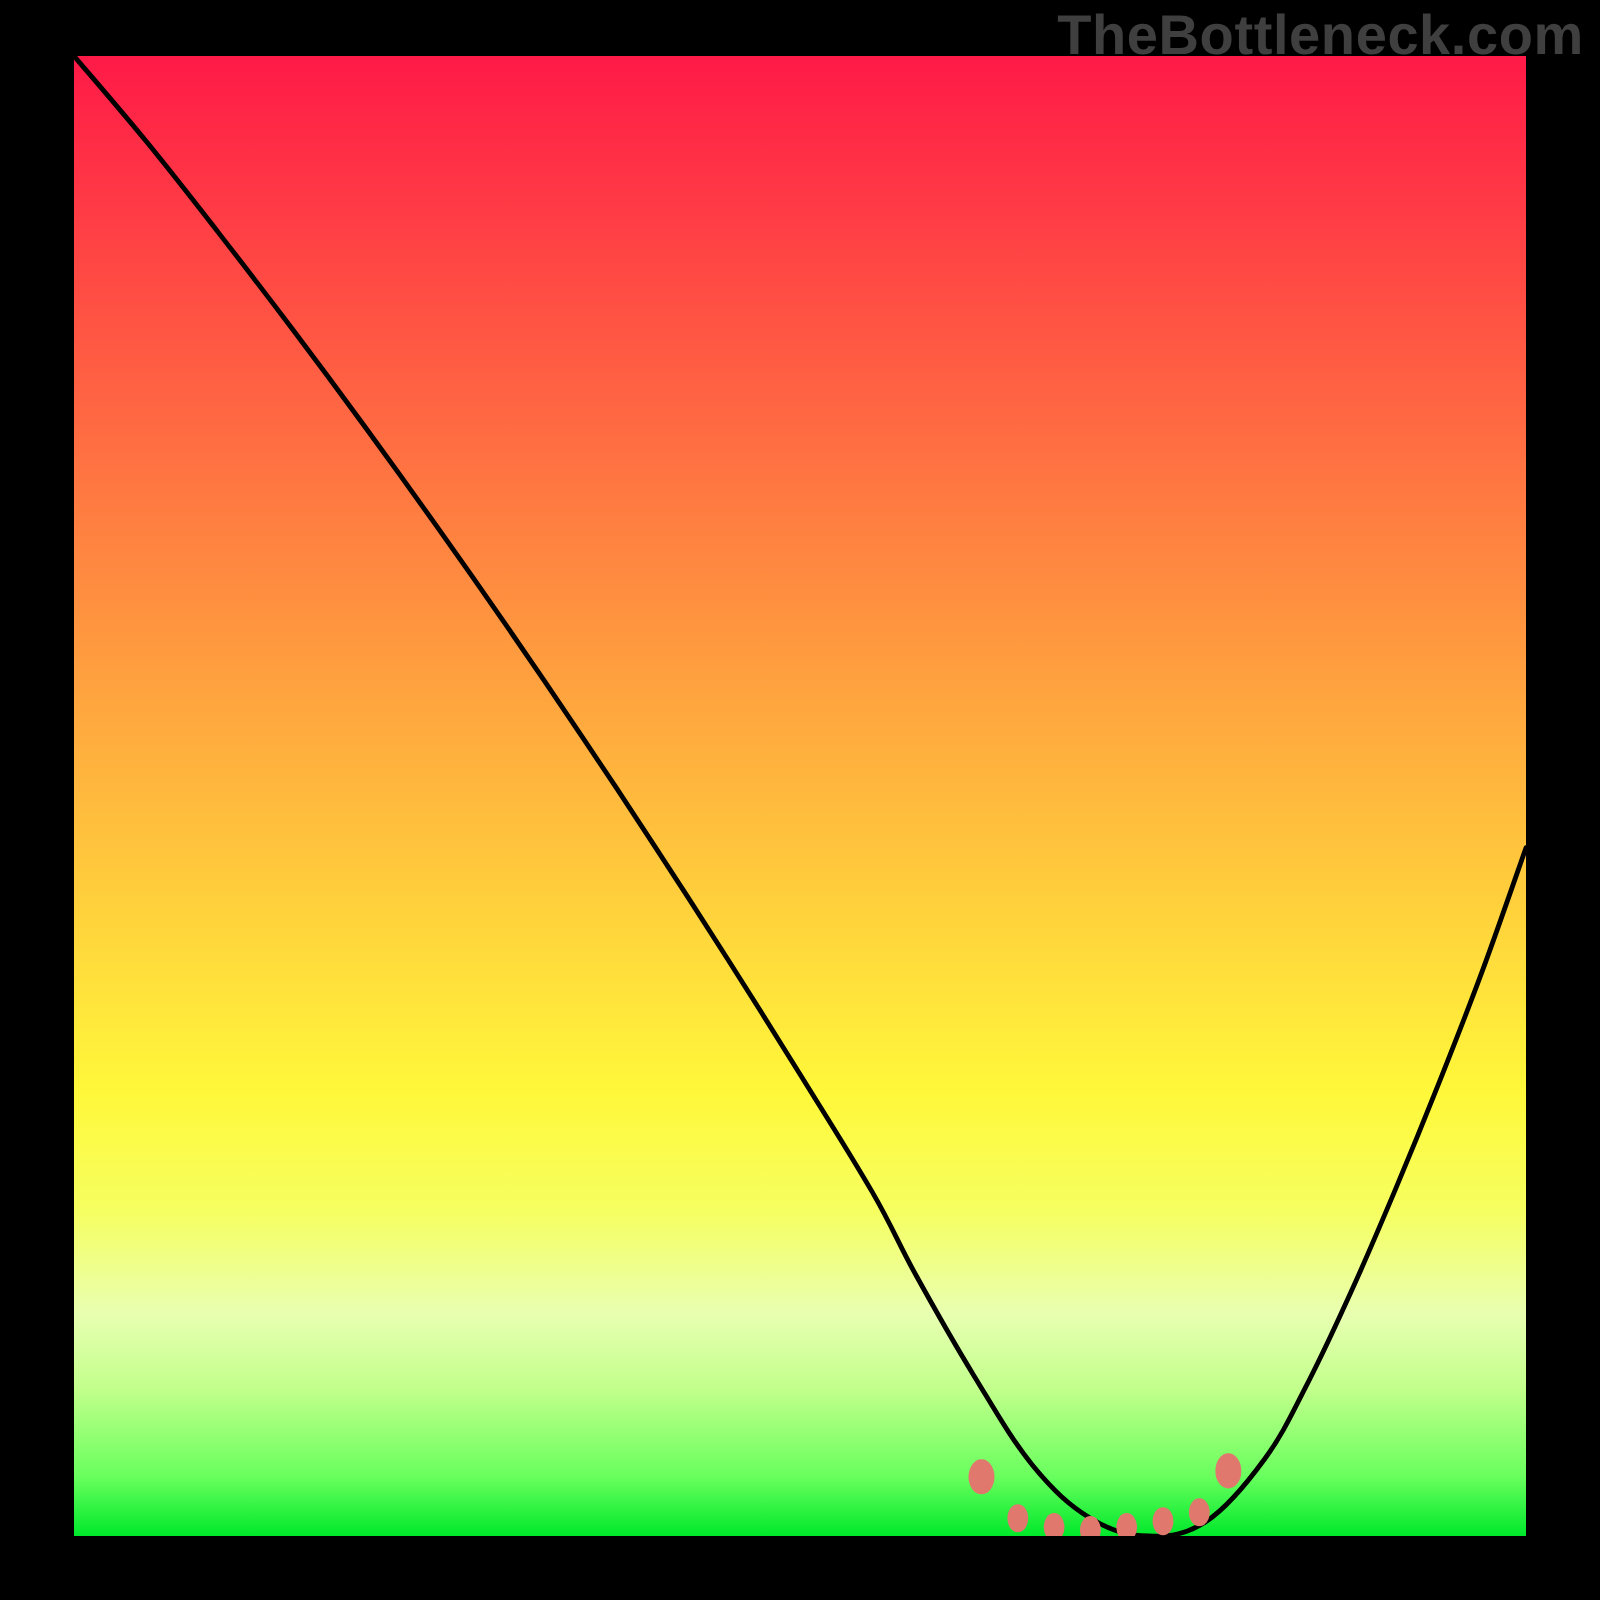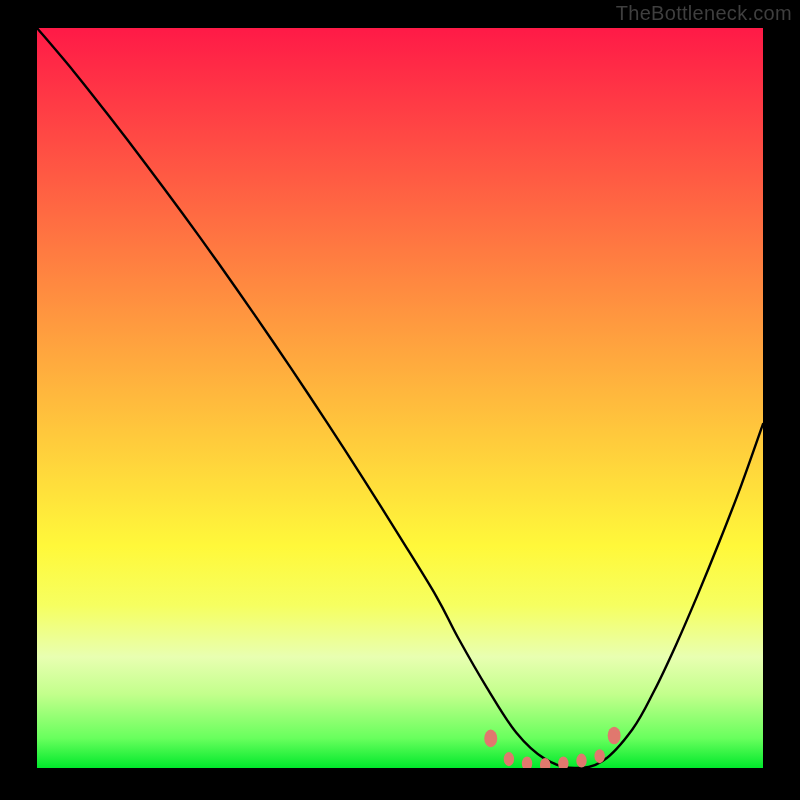--- a/index.html
+++ b/index.html
@@ -15,22 +15,22 @@
     position: relative;
     width: 800px;
     height: 800px;
     background: #000000;
   }
   .watermark {
     position: absolute;
     top: 2px;
     right: 8px;
     color: #3f3f3f;
-    font-size: 20px;
-    font-weight: 400;
+    font-size: 28px;
+    font-weight: 700;
     letter-spacing: 0.3px;
     z-index: 5;
     user-select: none;
   }
   .plot-area {
     position: absolute;
     left: 37px;
     top: 28px;
     width: 726px;
     height: 740px;

